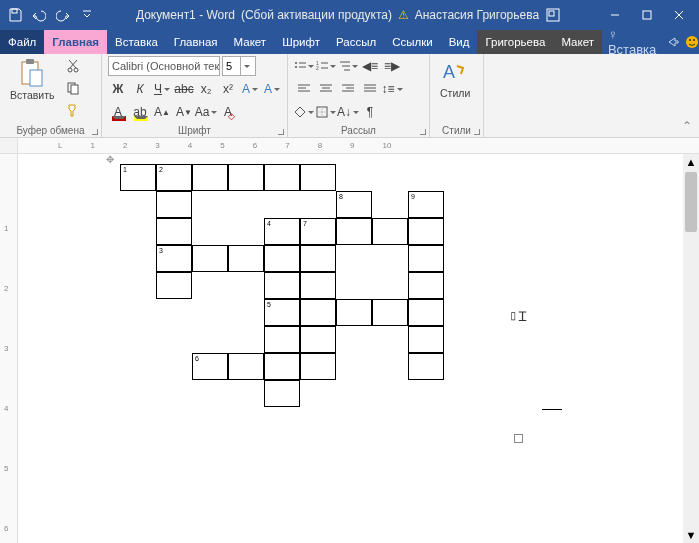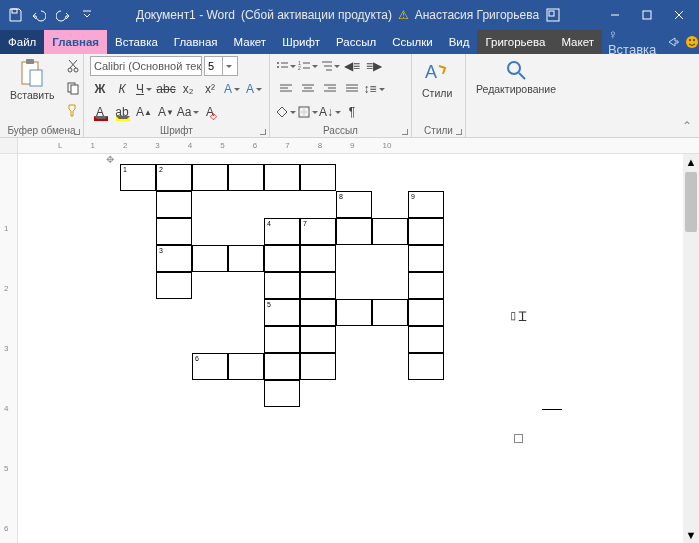--- a/index.html
+++ b/index.html
@@ -164,21 +164,21 @@
           <circle cx="6" cy="6" r="1" fill="#333"></circle>
           <circle cx="10" cy="6" r="1" fill="#333"></circle>
           <path d="M5 10q3 3 6 0" fill="none" stroke="#333"></path>
         </svg>
       </span>
   </div>
 </div>
 
 <div class="ribbon">
 
-  <div class="group" style="width:84px">
+  <div class="group" style="width:102px">
     <div class="group-body">
       <div class="big-btn">
         <svg width="26" height="30" viewBox="0 0 26 30">
             <rect x="3" y="4" width="16" height="22" fill="#fff" stroke="#b77b3a"></rect>
             <rect x="7" y="1" width="8" height="5" rx="1" fill="#888"></rect>
             <rect x="11" y="12" width="12" height="16" fill="#fff" stroke="#5b8bc5"></rect>
           </svg>
         <div class="big-btn-lbl">Вставить</div>
       </div>
       <div class="col">
@@ -335,29 +335,20 @@
             <path d="M16 8l6 2-2 6" fill="none" stroke="#d79b00" stroke-width="2"></path>
           </svg>
         <div class="big-btn-lbl">Стили</div>
       </div>
     </div>
     <div class="group-label">Стили</div>
     <div class="launcher"></div>
   </div>
 
   <div class="group" style="width:104px;border-right:none">
-    <div class="group-body">
-      <div class="big-btn">
-        <svg width="24" height="24" viewBox="0 0 24 24">
-            <circle cx="10" cy="10" r="6" fill="none" stroke="#3a7ac0" stroke-width="2"></circle>
-            <line x1="15" y1="15" x2="21" y2="21" stroke="#3a7ac0" stroke-width="2"></line>
-          </svg>
-        <div class="big-btn-lbl">Редактирование</div>
-      </div>
-    </div>
     <div class="group-label">&nbsp;</div>
   </div>
 
   <div class="collapse-btn"></div>
 </div>
 
 <div class="ruler-corner">
   <div class="corner-box"></div>
   <div class="hruler">
     <div class="hruler-inner" id="hruler-host">

